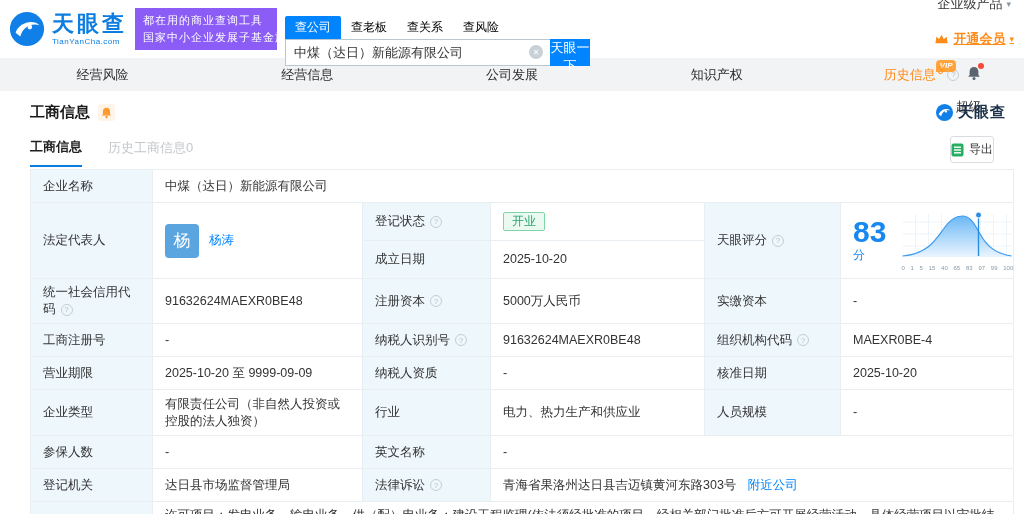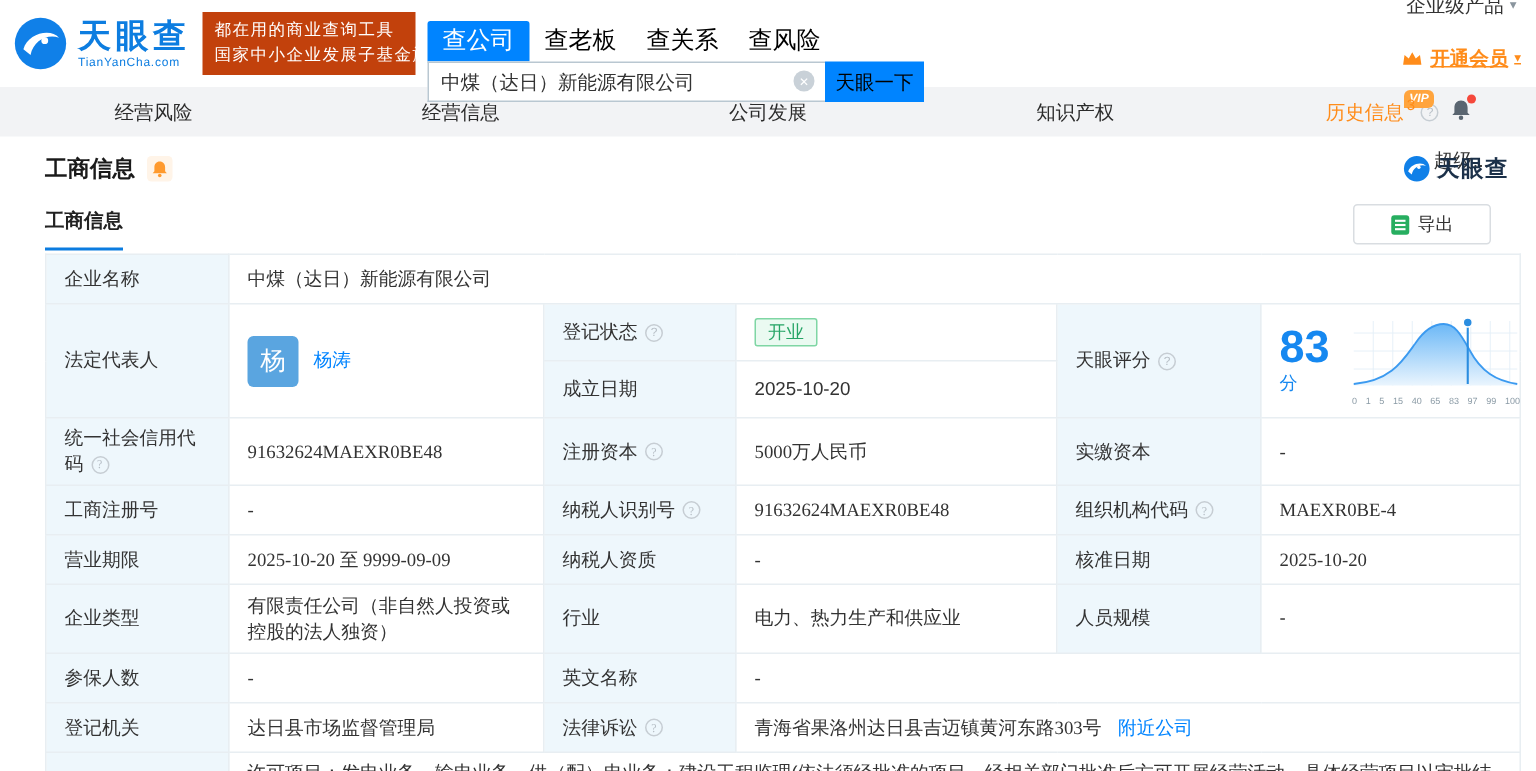--- a/index.html
+++ b/index.html
@@ -5,36 +5,36 @@
   * { margin:0; padding:0; box-sizing:border-box; }
   html,body { width:1024px; height:514px; overflow:hidden; background:#fff;
     font-family:"Liberation Sans","DejaVu Sans",sans-serif; color:#333; }
 
   
   .header { height:58px; display:flex; align-items:center; padding:0 10px 0 8px; background:#fff; }
   .logo { display:flex; align-items:center; gap:6px; }
   .logo-txt { display:flex; flex-direction:column; line-height:1; }
   .logo-name { font-size:22px; font-weight:bold; color:#0d7de0; letter-spacing:3px; }
   .logo-domain { font-size:8px; color:#0d7de0; margin-top:3px; letter-spacing:.5px; }
-  .promo { background:#c2410c; color:#fff; font-size:11px; line-height:17px;
+  .promo { background:#8b5cf6; color:#fff; font-size:11px; line-height:17px;
     padding:4px 8px; margin-left:8px; width:142px; text-align:justify; }
   .promo div { letter-spacing:1px; white-space:nowrap; }
   .search-block { margin-left:8px; }
-  .search-tabs { display:flex; font-size:16px;margin-top:24px; }
+  .search-tabs { display:flex; font-size:12px;margin-top:24px; }
   .search-tab { padding:3px 10px; cursor:pointer; color:#000000; }
   .search-tab.active { background:#0084ff; color:#fff; border-radius:2px 2px 0 0; }
   .search-row { display:flex; }
   .search-input-wrap { position:relative; }
   .search-input { width:265px; height:27px; border:1px solid #b9c7d1; border-right:none;
     font-size:13px; padding:0 26px 0 8px; color:#333; outline:none;
     font-family:"Liberation Sans","DejaVu Sans",sans-serif; }
   .clear-ic { position:absolute; right:7px; top:6px; width:14px; height:14px; border-radius:50%;
     background:#c9d1d8; color:#fff; font-size:8px; display:flex; align-items:center;
     justify-content:center; cursor:pointer; }
-  .search-btn { width:66px; height:27px; background:#0084ff; color:#000000; border:none;
+  .search-btn { width:40px; height:27px; background:#0084ff; color:#ffffff; border:none;
     font-size:13px; cursor:pointer; font-family:Liberation Serif, serif; }
   .menu { margin-left:auto; display:flex; align-items:center; gap:17px; font-size:13px;flex-direction:column; }
   .apps-pill { display:flex; align-items:center; gap:5px; background:#e9f4ff; color:#0084ff;
     padding:5px 10px; border-radius:3px; cursor:pointer; }
   .grid-ic { display:grid; grid-template-columns:5px 5px; grid-template-rows:5px 5px; gap:1.5px; }
   .grid-ic i { background:#2f8ef5; border-radius:1px; }
   .caret { font-size:9px; color:#8a959e; }
   .menu-item { cursor:pointer; color:#333; display:flex; align-items:center; gap:4px; }
   .vip-link { color:#ff8c1a; font-weight:bold;text-decoration:underline; }
   .vip-link .caret { color:#ff8c1a; }
@@ -62,28 +62,28 @@
   .section-title { font-size:15px; font-weight:bold; color:#1a1a1a; }
   .bell-orange { margin-left:8px; background:#fff4e8; border-radius:3px; padding:2px; display:flex; cursor:pointer; }
   .watermark { margin-left:auto; margin-right:8px; display:flex; align-items:center; gap:4px; }
   .watermark-name { font-size:15px; font-weight:bold; color:#1b3049; letter-spacing:1px; }
 
   .subtab-row { display:flex; align-items:center; margin-top:14px; }
   .subtab { font-size:13px; margin-right:26px; cursor:pointer; padding-bottom:9px; position:relative; }
   .subtab.active { color:#222; font-weight:bold; border-bottom:2px solid #0b7ce0; }
   .subtab.muted { color:#c3c8cd; }
   .export-btn { margin-left:auto; margin-right:20px; display:flex; align-items:center; gap:5px;
-    border:1px solid #d9dde1; border-radius:3px; background:#fff; padding:4px 24px; font-size:12px;
+    border:1px solid #d9dde1; border-radius:3px; background:#fff; padding:4px 0; font-size:12px;
     color:#333; cursor:pointer; margin-bottom:6px; font-family:"Liberation Sans","DejaVu Sans",sans-serif; }
 
   
   table.biz { border-collapse:collapse; width:984px; table-layout:fixed; font-size:12.5px; }
   .biz td { border:1px solid #e8eef2; padding:5px 12px; vertical-align:middle; color:#333; line-height:17px; }
   .biz td.lbl { background:#eef7fc; }
-  .h33 { height:33px;font-family:Liberation Serif, serif; } .h31 { height:31px; } .h46 { height:46px; } .h38 { height:38px; }
+  .h33 { height:33px; } .h31 { height:31px; } .h46 { height:46px; } .h38 { height:38px; }
   .help { width:12px; height:12px; border:1px solid #c6cdd3; color:#b6bec5; border-radius:50%;
     font-size:8px; display:inline-flex; align-items:center; justify-content:center; margin-left:5px;
     vertical-align:1px; cursor:pointer; }
   .tag-open { display:inline-block; border:1px solid #7fd6a4; color:#27a567; background:#eafaf1;
     font-size:12px; line-height:17px; padding:0 8px; border-radius:2px; }
   .rep-cell { display:flex; align-items:center; gap:10px; }
   .avatar { width:34px; height:34px; background:#5aa5e0; color:#fff; border-radius:4px; font-size:17px;
     display:flex; align-items:center; justify-content:center; }
   a.link { color:#0084ff; text-decoration:none; cursor:pointer; }
   .score-cell { display:flex; align-items:center; gap:12px; padding:2px 0; }
@@ -201,20 +201,23 @@
         <path d="M8 24 C11 13 27 9 33 16 C25 13 15 18 13 28 Z" fill="#fff"></path>
         <circle cx="23" cy="18" r="2.4" fill="#fff"></circle>
       </svg>
       <span class="watermark-name">天眼查</span>
     </span>
   </div>
 
   <div class="subtab-row">
     <span class="subtab active">
       <span>工商信息</span>
+    </span>
+    <span class="subtab muted">
+      <span>历史工商信息</span><span>0</span>
     </span>
     <button class="export-btn">
       <svg width="13" height="14" viewBox="0 0 13 14">
         <rect x="0.5" y="0.5" width="12" height="13" rx="2" fill="#27ae60"></rect>
         <rect x="3" y="3.5" width="7" height="1.4" fill="#fff"></rect>
         <rect x="3" y="6.3" width="7" height="1.4" fill="#fff"></rect>
         <rect x="3" y="9.1" width="7" height="1.4" fill="#fff"></rect>
       </svg>
       <span>导出</span>
     </button>

